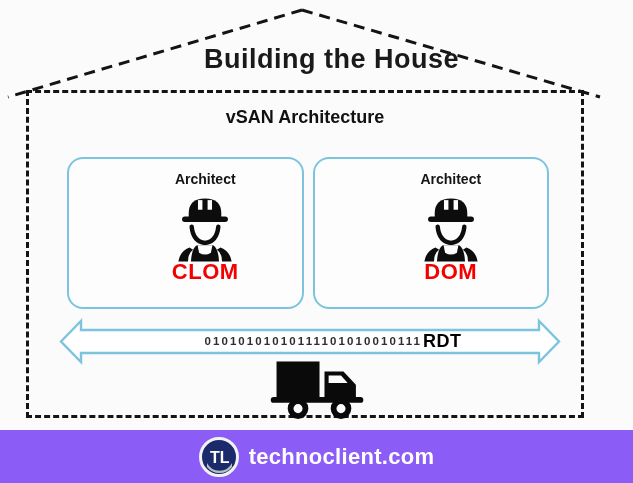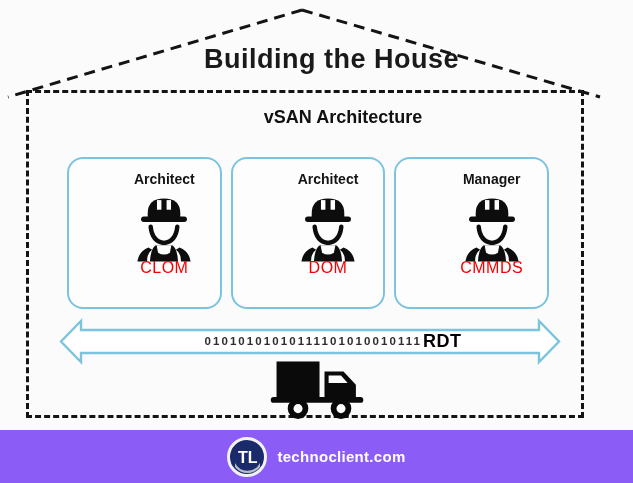--- a/index.html
+++ b/index.html
@@ -12,46 +12,46 @@
 
   
   .main-title { position:absolute; left:0; top:44px; width:633px; text-align:center;
     font-size:27px; font-weight:bold; color:#1a1a1a; letter-spacing:.5px;padding-left:30px; }
 
   
   .house { position:absolute; left:26px; top:90px; width:558px; height:328px;
     border:3px dashed #141414; background:transparent; }
 
   .subtitle { position:absolute; left:0; top:14px; width:100%; text-align:center;
-    font-size:18px; font-weight:bold; color:#111;margin-left:38px; }
+    font-size:18px; font-weight:bold; color:#111; }
 
   
   .cards { position:absolute; left:38px; top:64px; width:482px; height:152px;
     display:flex; gap:9px; }
   .card { flex:1; background:#fdfdfd; border:2.5px solid #7cc4de; border-radius:16px;
     display:flex; flex-direction:column; align-items:center; padding-top:12px;padding-left:40px; }
   .card-label { font-size:14px; font-weight:bold; color:#141414; }
   .worker { width:74px; height:74px; margin-top:2px; }
-  .module { font-size:16px; font-weight:normal; color:#f40000; margin-top:-4px; letter-spacing:.5px; }
+  .module { font-size:22px; font-weight:bold; color:#f40000; margin-top:-4px; letter-spacing:.5px; }
 
   
   .arrow-svg { position:absolute; left:29px; top:225px; width:504px; height:47px; }
   .arrow-text { position:absolute; left:48px; top:236px; width:466px; height:24px;
     display:flex; align-items:center; justify-content:center; white-space:nowrap; overflow:hidden; }
   .bits { font-size:11.5px; font-weight:700; color:#2e2e2e; letter-spacing:2.1px;margin-left:47px; }
   .rdt { font-size:18px; font-weight:800; color:#000; letter-spacing:.5px; padding:0 1px; }
 
   
   .truck-svg { position:absolute; left:239px; top:266px; width:108px; height:62px; }
 
   
   .footer { position:absolute; left:0; top:430px; width:633px; height:53px;
     background:#8b5cf6; display:flex; align-items:center; justify-content:center; gap:10px; }
   .logo-svg { width:40px; height:40px; }
-  .site { font-size:15px; font-weight:bold; color:#ffffff; letter-spacing:.3px; }
+  .site { font-size:22px; font-weight:bold; color:#ffffff; letter-spacing:.3px; }
 
   .hidden-defs { position:absolute; width:0; height:0; overflow:hidden; }
 </style>
 </head>
 <body>
 
 <svg class="hidden-defs" aria-hidden="true">
   <defs>
     <symbol id="worker-sym" viewBox="0 0 100 100">
 
@@ -108,27 +108,20 @@
 
       <div class="card">
         <div class="card-label">Architect</div>
         <svg class="worker">
             <use href="#worker-sym"></use>
           </svg>
         <div class="module">DOM</div>
       </div>
 
 
-      <div class="card">
-        <div class="card-label">Manager</div>
-        <svg class="worker">
-            <use href="#worker-sym"></use>
-          </svg>
-        <div class="module">CMMDS</div>
-      </div>
 
     </div>
 
     <svg class="arrow-svg" viewBox="0 0 504 47">
       <path d="M3,23.5 L23,3 L23,12 L481,12 L481,3 L501,23.5 L481,44 L481,35 L23,35 L23,44 Z" fill="#ffffff" stroke="#7cc4de" stroke-width="2.4" stroke-linejoin="miter"></path>
     </svg>
     <div class="arrow-text">
       <span class="bits">01010101010111101010010111</span>
         <span class="rdt">RDT</span>
     </div>

